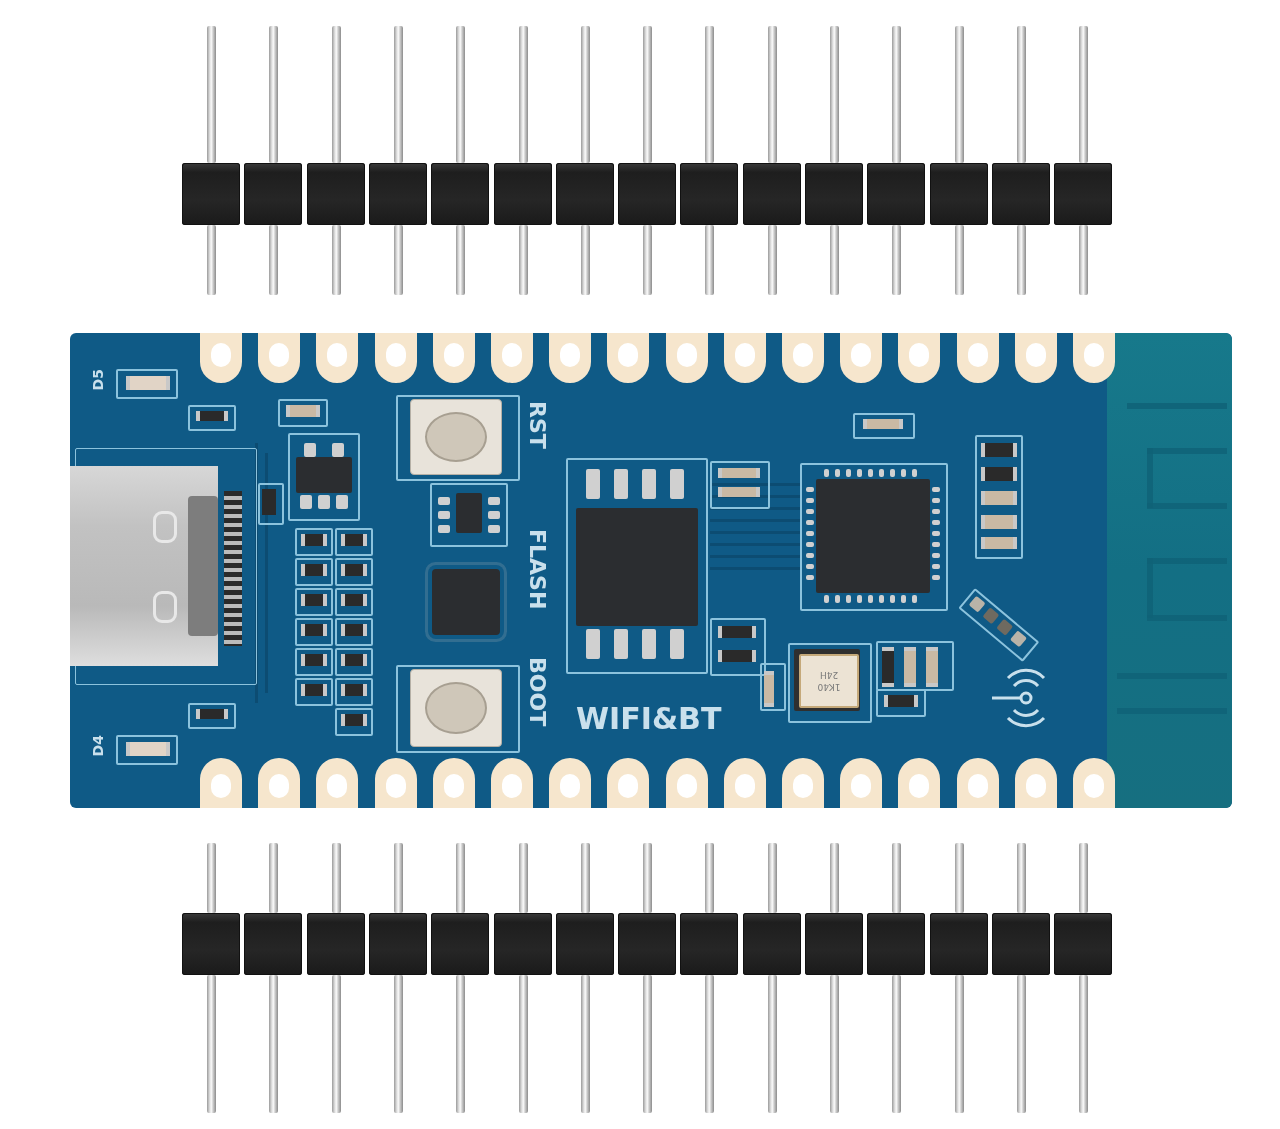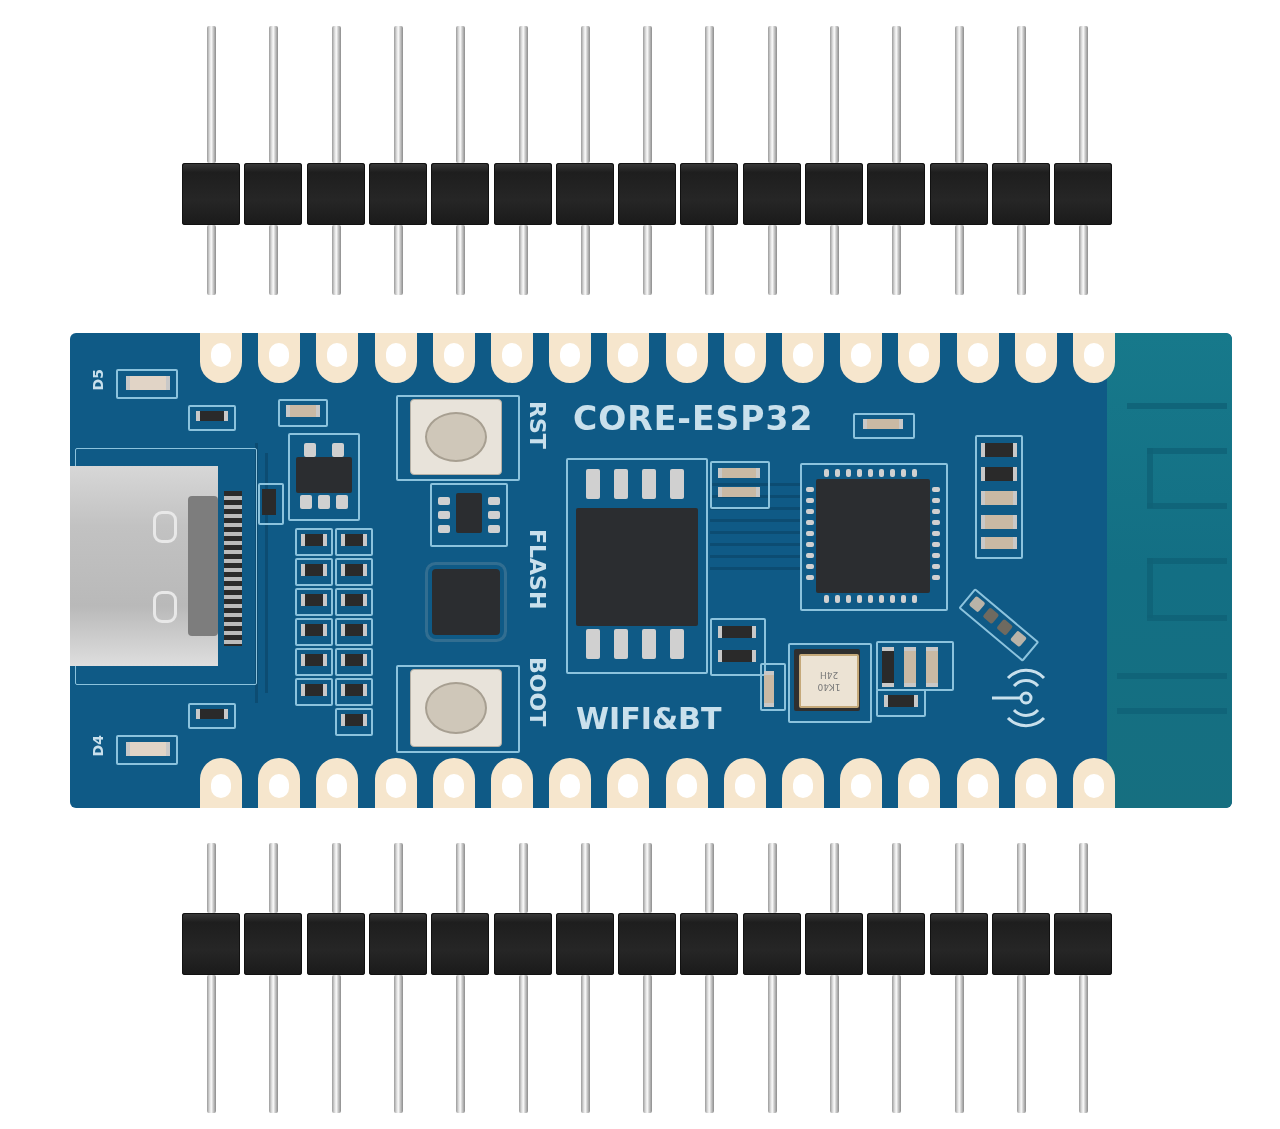--- a/index.html
+++ b/index.html
@@ -361,21 +361,20 @@
     <div class="pad" style="left:6px;top:40px;width:12px;height:8px;"></div>
     <div class="pad" style="left:56px;top:12px;width:12px;height:8px;"></div>
     <div class="pad" style="left:56px;top:26px;width:12px;height:8px;"></div>
     <div class="pad" style="left:56px;top:40px;width:12px;height:8px;"></div>
   </div>
 
   <div class="chip" style="left:362px;top:236px;width:68px;height:66px;border-radius:4px;box-shadow:0 0 0 4px #0f5a86, 0 0 0 7px #bdbdbd33;"></div>
 
   <div class="silk-text vtext" style="left:455px;top:196px;font-size:22px;">FLASH</div>
 
-  <div class="silk-text" style="left:503px;top:66px;font-size:33px;letter-spacing:1px;">CORE-ESP32</div>
 
   <div class="silk" style="left:496px;top:125px;width:138px;height:212px;"></div>
   <div class="chip" style="left:506px;top:175px;width:122px;height:118px;"></div>
   <div id="flashPins" class="abs" style="left:506px;top:136px;width:122px;height:190px;">
       <div class="pad" style="left: 10px; top: 0px; width: 14px; height: 30px;"></div>
       <div class="pad" style="left: 10px; top: 160px; width: 14px; height: 30px;"></div>
       <div class="pad" style="left: 38px; top: 0px; width: 14px; height: 30px;"></div>
       <div class="pad" style="left: 38px; top: 160px; width: 14px; height: 30px;"></div>
       <div class="pad" style="left: 66px; top: 0px; width: 14px; height: 30px;"></div>
       <div class="pad" style="left: 66px; top: 160px; width: 14px; height: 30px;"></div>

